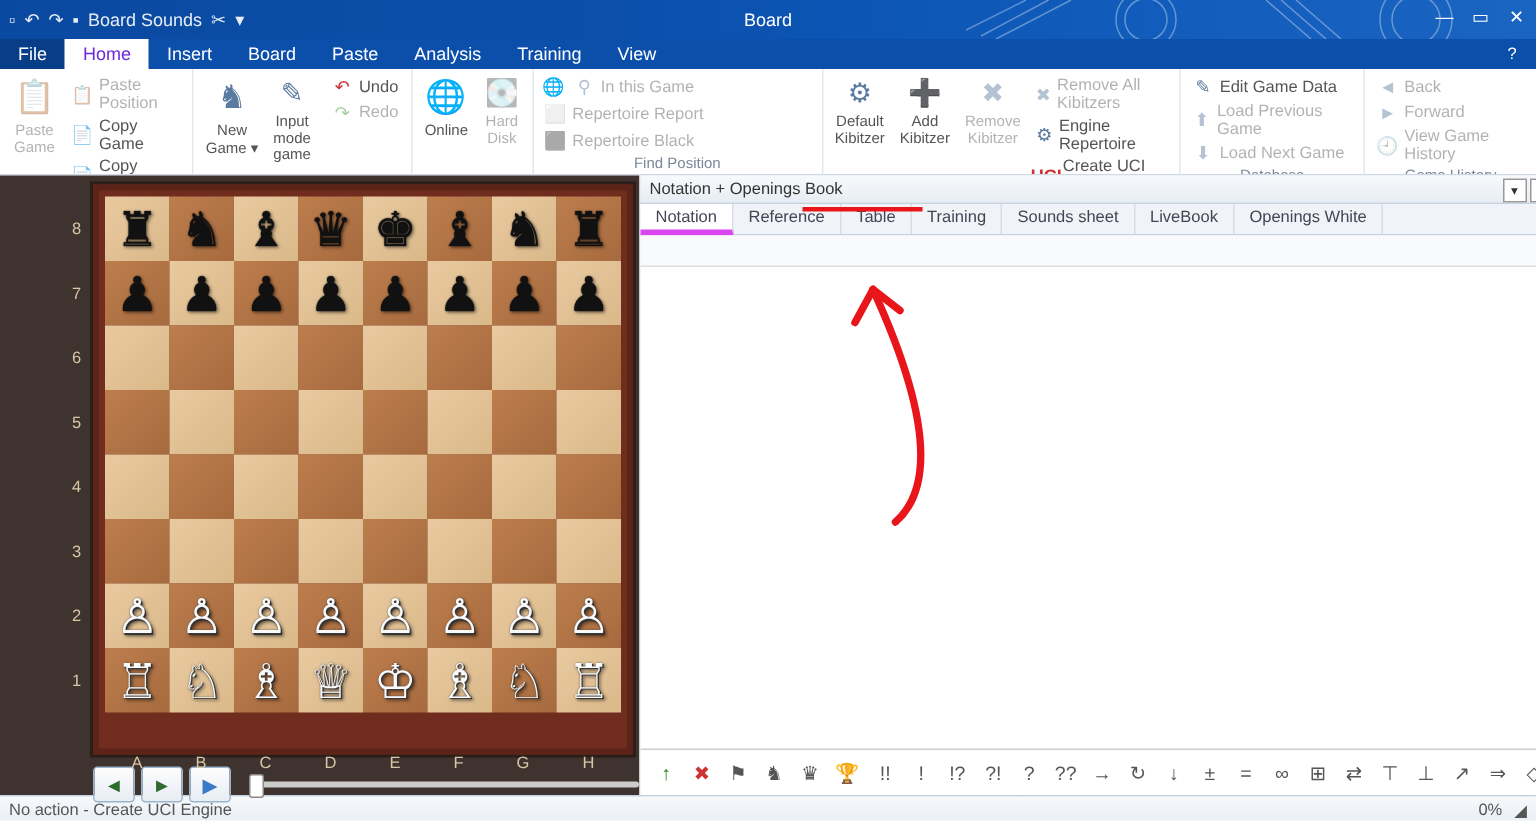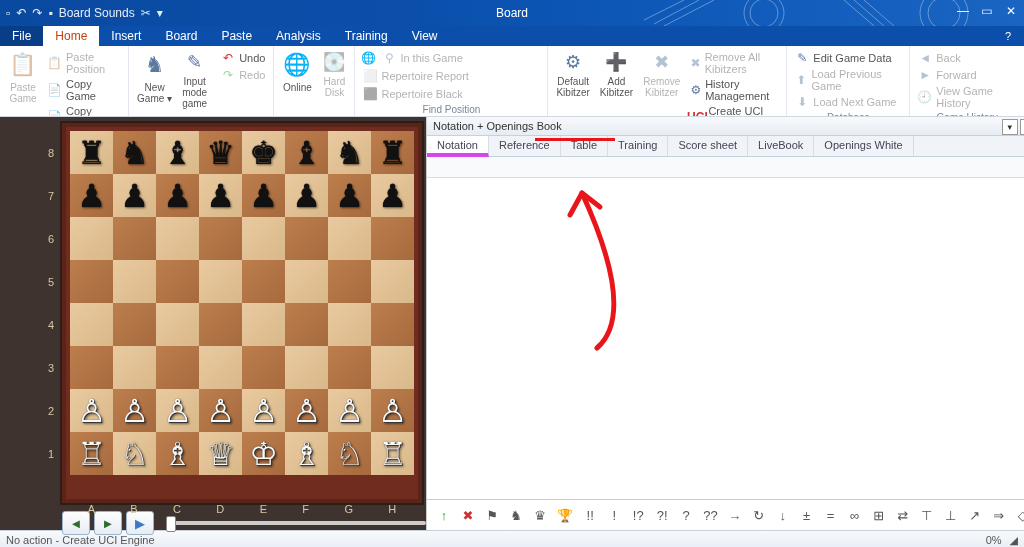--- a/index.html
+++ b/index.html
@@ -6,21 +6,21 @@
   .titlebar{height:26px;background:linear-gradient(90deg,#0a49a0 0%,#0b4fab 40%,#0d57b7 60%,#1a64c2 100%);position:relative;display:flex;align-items:center;color:#fff}
   .titlebar .qat{display:flex;align-items:center;gap:6px;padding-left:6px;height:100%}
   .titlebar .qat span{opacity:.9}
   .titlebar .center{position:absolute;left:50%;transform:translateX(-50%);font-size:12px}
   .titlebar .winbtns{position:absolute;right:4px;top:2px;display:flex;gap:6px}
   .winbtn{width:18px;height:18px;display:flex;align-items:center;justify-content:center;color:#fff;font-size:12px;cursor:pointer}
   .decor{position:absolute;right:40px;top:0;height:26px;width:340px;overflow:hidden;pointer-events:none}
   .decor svg{height:100%;width:100%;opacity:.35}
   .menubar{height:20px;background:#0b4fab;color:#fff;display:flex;align-items:flex-start;position:relative}
   .menubar .mitem{padding:3px 12px;cursor:pointer;font-size:12px}
-  .menubar .mitem.active{background:#fff;color:#c2410c}
+  .menubar .mitem.active{background:#fff;color:#6d28d9}
   .menubar .file{background:#083d87;color:#fff}
   .menubar .help{position:absolute;right:8px;top:2px;color:#fff;width:16px;height:16px;border-radius:50%;display:flex;align-items:center;justify-content:center;font-size:11px;cursor:pointer}
   .ribbon{height:70px;background:#fff;border-bottom:1px solid #d0d7e2;display:flex;overflow:hidden}
   .rgroup{border-right:1px solid #e3e8f0;padding:4px 6px 2px 6px;display:flex;flex-direction:column;justify-content:space-between}
   .rgroup .body{display:flex;align-items:flex-start;gap:6px}
   .rgroup .lbl{text-align:center;font-size:10px;color:#7a8899;margin-top:2px}
   .ritem{display:flex;flex-direction:column;align-items:center;gap:2px;font-size:10px;color:#555;cursor:pointer;padding:0 2px}
   .ritem .ricon{width:24px;height:24px;display:flex;align-items:center;justify-content:center;font-size:18px;color:#5b7aa0}
   .ritem.big .ricon{width:30px;height:30px;font-size:22px}
   .ritem.dim{opacity:.45}
@@ -215,21 +215,21 @@
           <span style="white-space:pre;text-align:center">Remove
 Kibitzer</span>
         </div>
       <div class="vstack">
         <div class="rmini dim">
             <span class="micon">✖</span>
             <span>Remove All Kibitzers</span>
           </div>
         <div class="rmini">
             <span class="micon">⚙</span>
-            <span>History Management</span>
+            <span>Engine Repertoire</span>
           </div>
         <div class="rmini">
             <span class="micon" style="color:#c33;font-weight:bold">UCI</span>
             <span>Create UCI Engine</span>
           </div>
       </div>
     </div>
 
   </div>
 
@@ -447,21 +447,21 @@
       <div class="pnbtns">
         <div class="pnbtn">▾</div>
         <div class="pnbtn">✕</div>
       </div>
     </div>
     <div class="tabs">
       <div class="tab active">Notation</div>
       <div class="tab">Reference</div>
       <div class="tab">Table</div>
       <div class="tab">Training</div>
-      <div class="tab">Score sheet</div>
+      <div class="tab">Sounds sheet</div>
       <div class="tab">LiveBook</div>
       <div class="tab">Openings White</div>
     </div>
     <div class="notation">
       <div class="namehdr"></div>
 
       <div class="underline-red"></div>
       <svg class="annot-arrow" width="110" height="200">
         <path d="M55 175 Q95 140 40 20" stroke="#e8161a" stroke-width="5" fill="none" stroke-linecap="round"></path>
         <path d="M40 20 L28 42 M40 20 L58 34" stroke="#e8161a" stroke-width="5" fill="none" stroke-linecap="round"></path>

